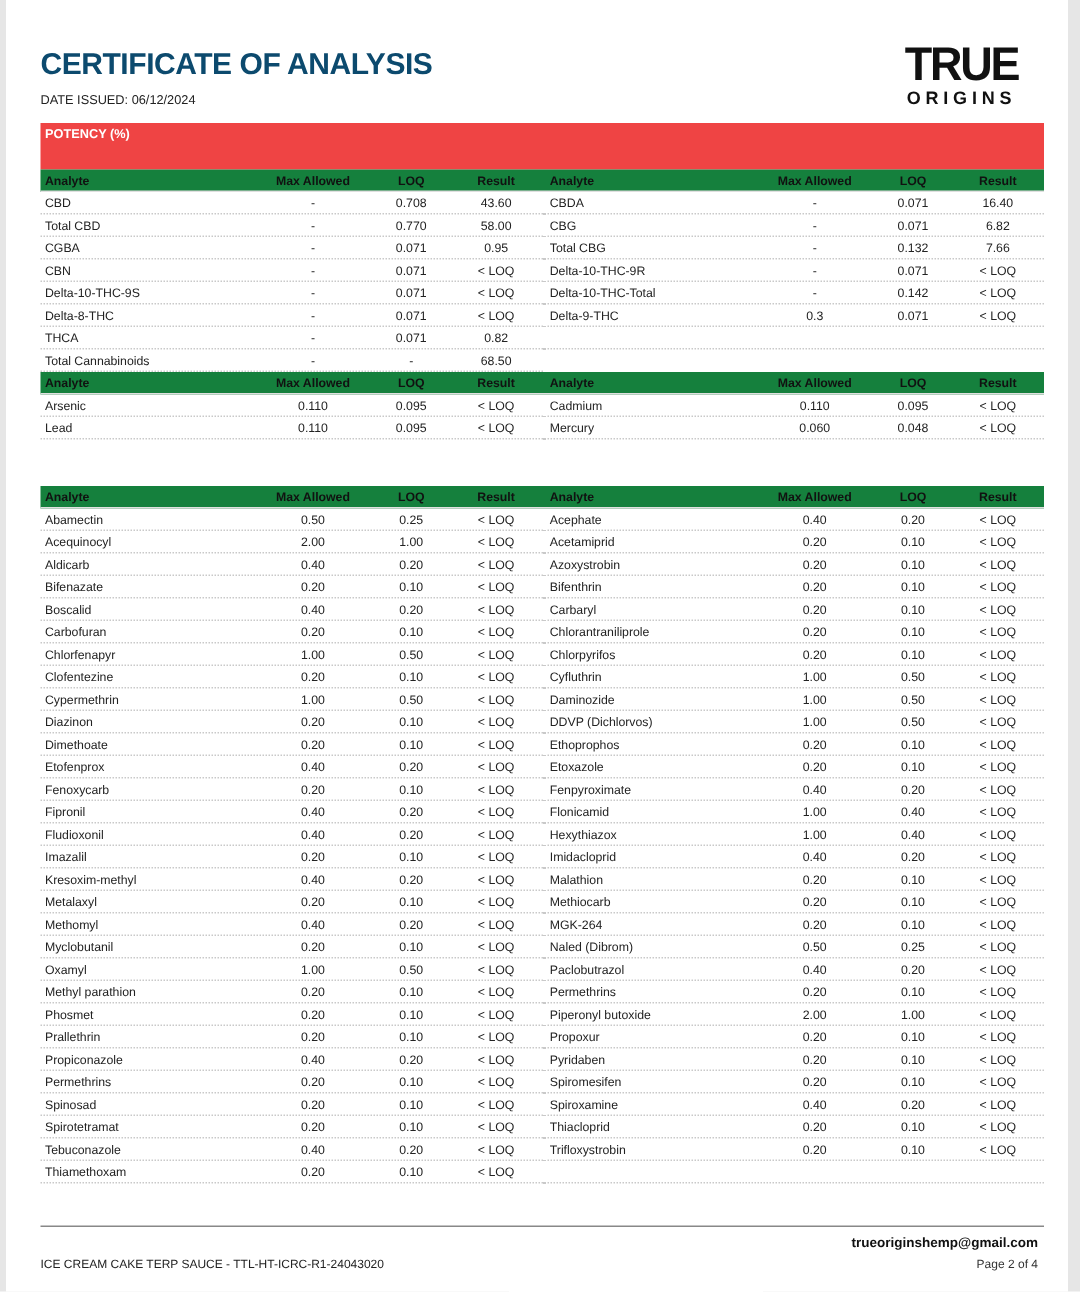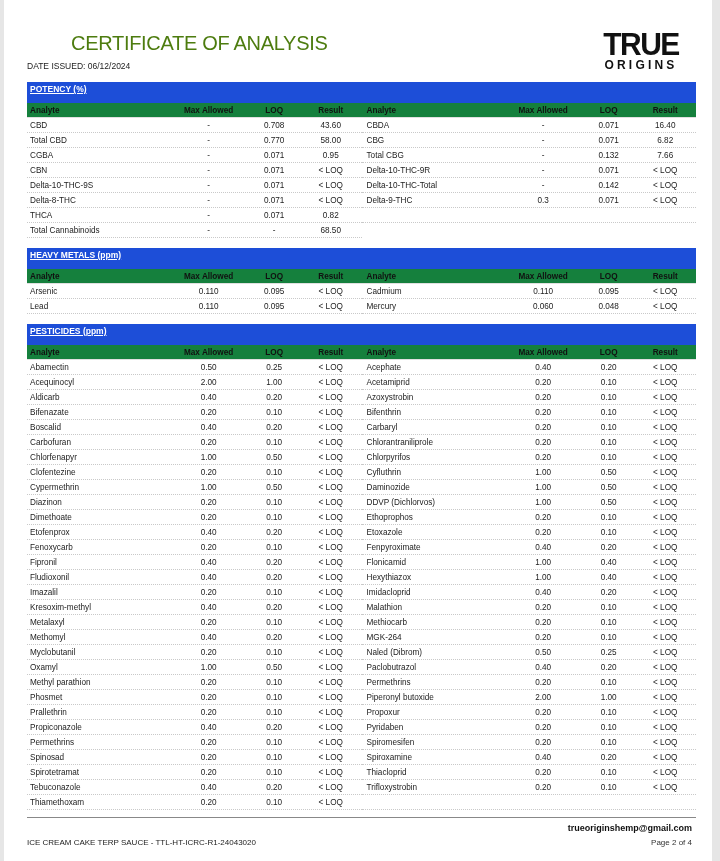--- a/index.html
+++ b/index.html
@@ -8,34 +8,34 @@
       font-family: "Liberation Sans", sans-serif; color: #222;
       overflow: hidden;
     }
     .page {
       position: absolute; left: 4px; top: 0; width: 708px; height: 861px;
       background: #ffffff;
     }
     .hdr { position: absolute; left: 23px; top: 30px; right: 23px; height: 50px; }
     .title {
       position: absolute; left: 0; top: 2px;
-      font-family: "Liberation Sans", sans-serif; font-weight: normal;
-      font-size: 20px; letter-spacing: -0.3px; color: #4d7c0f; margin-left: 44px;
+      font-family: "Liberation Sans", sans-serif; font-weight: bold;
+      font-size: 20px; letter-spacing: -0.3px; color: #0c4a6e;
     }
     .date {
       position: absolute; left: 0; top: 31px; font-size: 8.5px; color: #222;
     }
     .logo { position: absolute; right: 2px; top: 0; width: 92px; text-align: center; color: #111; }
     .logo .l1 { font-weight: bold; font-size: 30px; line-height: 28px; letter-spacing: -1.5px; transform: scaleY(1.05); }
     .logo .l2 { font-weight: bold; font-size: 12px; letter-spacing: 3.2px; line-height: 14px; }
 
     .section { position: absolute; left: 23px; width: 669px; }
     .sec-bar {
-      background: #1d4ed8; color: #fff; font-weight: bold; font-size: 8.5px;
-      height: 21px; line-height: 15px; padding-left: 3px; text-decoration: underline;
+      background: #ef4444; color: #fff; font-weight: bold; font-size: 8.5px;
+      height: 31px; line-height: 15px; padding-left: 3px;
     }
     .cols { display: flex; }
     .col { width: 50%; }
     .trow {
       display: flex; height: 15px; line-height: 15px; font-size: 8.2px;
       border-bottom: 1px dotted #c9c9c9; box-sizing: border-box;
     }
     .trow.head { background: #15803d; font-weight: bold; color: #111; border-bottom: 1px solid #e0e0e0; }
     .c-name { width: 140px; padding-left: 3px; }
     .c-max { width: 80px; text-align: center; }
@@ -166,21 +166,20 @@
             <div class="c-name"></div>
             <div class="c-max"></div>
             <div class="c-loq"></div>
             <div class="c-res"></div>
           </div>
         </div>
       </div>
   </div>
 
   <div class="section" style="top:248px;">
-    <div class="sec-bar">HEAVY METALS (ppm)</div>
     <div class="cols">
         <div class="col left">
           <div class="trow head">
             <div class="c-name">Analyte</div>
             <div class="c-max">Max Allowed</div>
             <div class="c-loq">LOQ</div>
             <div class="c-res">Result</div>
           </div>
           <div class="trow">
             <div class="c-name">Arsenic</div>
@@ -212,21 +211,20 @@
             <div class="c-name">Mercury</div>
             <div class="c-max">0.060</div>
             <div class="c-loq">0.048</div>
             <div class="c-res">&lt; LOQ</div>
           </div>
         </div>
       </div>
   </div>
 
   <div class="section" style="top:324px;">
-    <div class="sec-bar">PESTICIDES (ppm)</div>
     <div class="cols">
         <div class="col left">
           <div class="trow head">
             <div class="c-name">Analyte</div>
             <div class="c-max">Max Allowed</div>
             <div class="c-loq">LOQ</div>
             <div class="c-res">Result</div>
           </div>
           <div class="trow">
             <div class="c-name">Abamectin</div>

